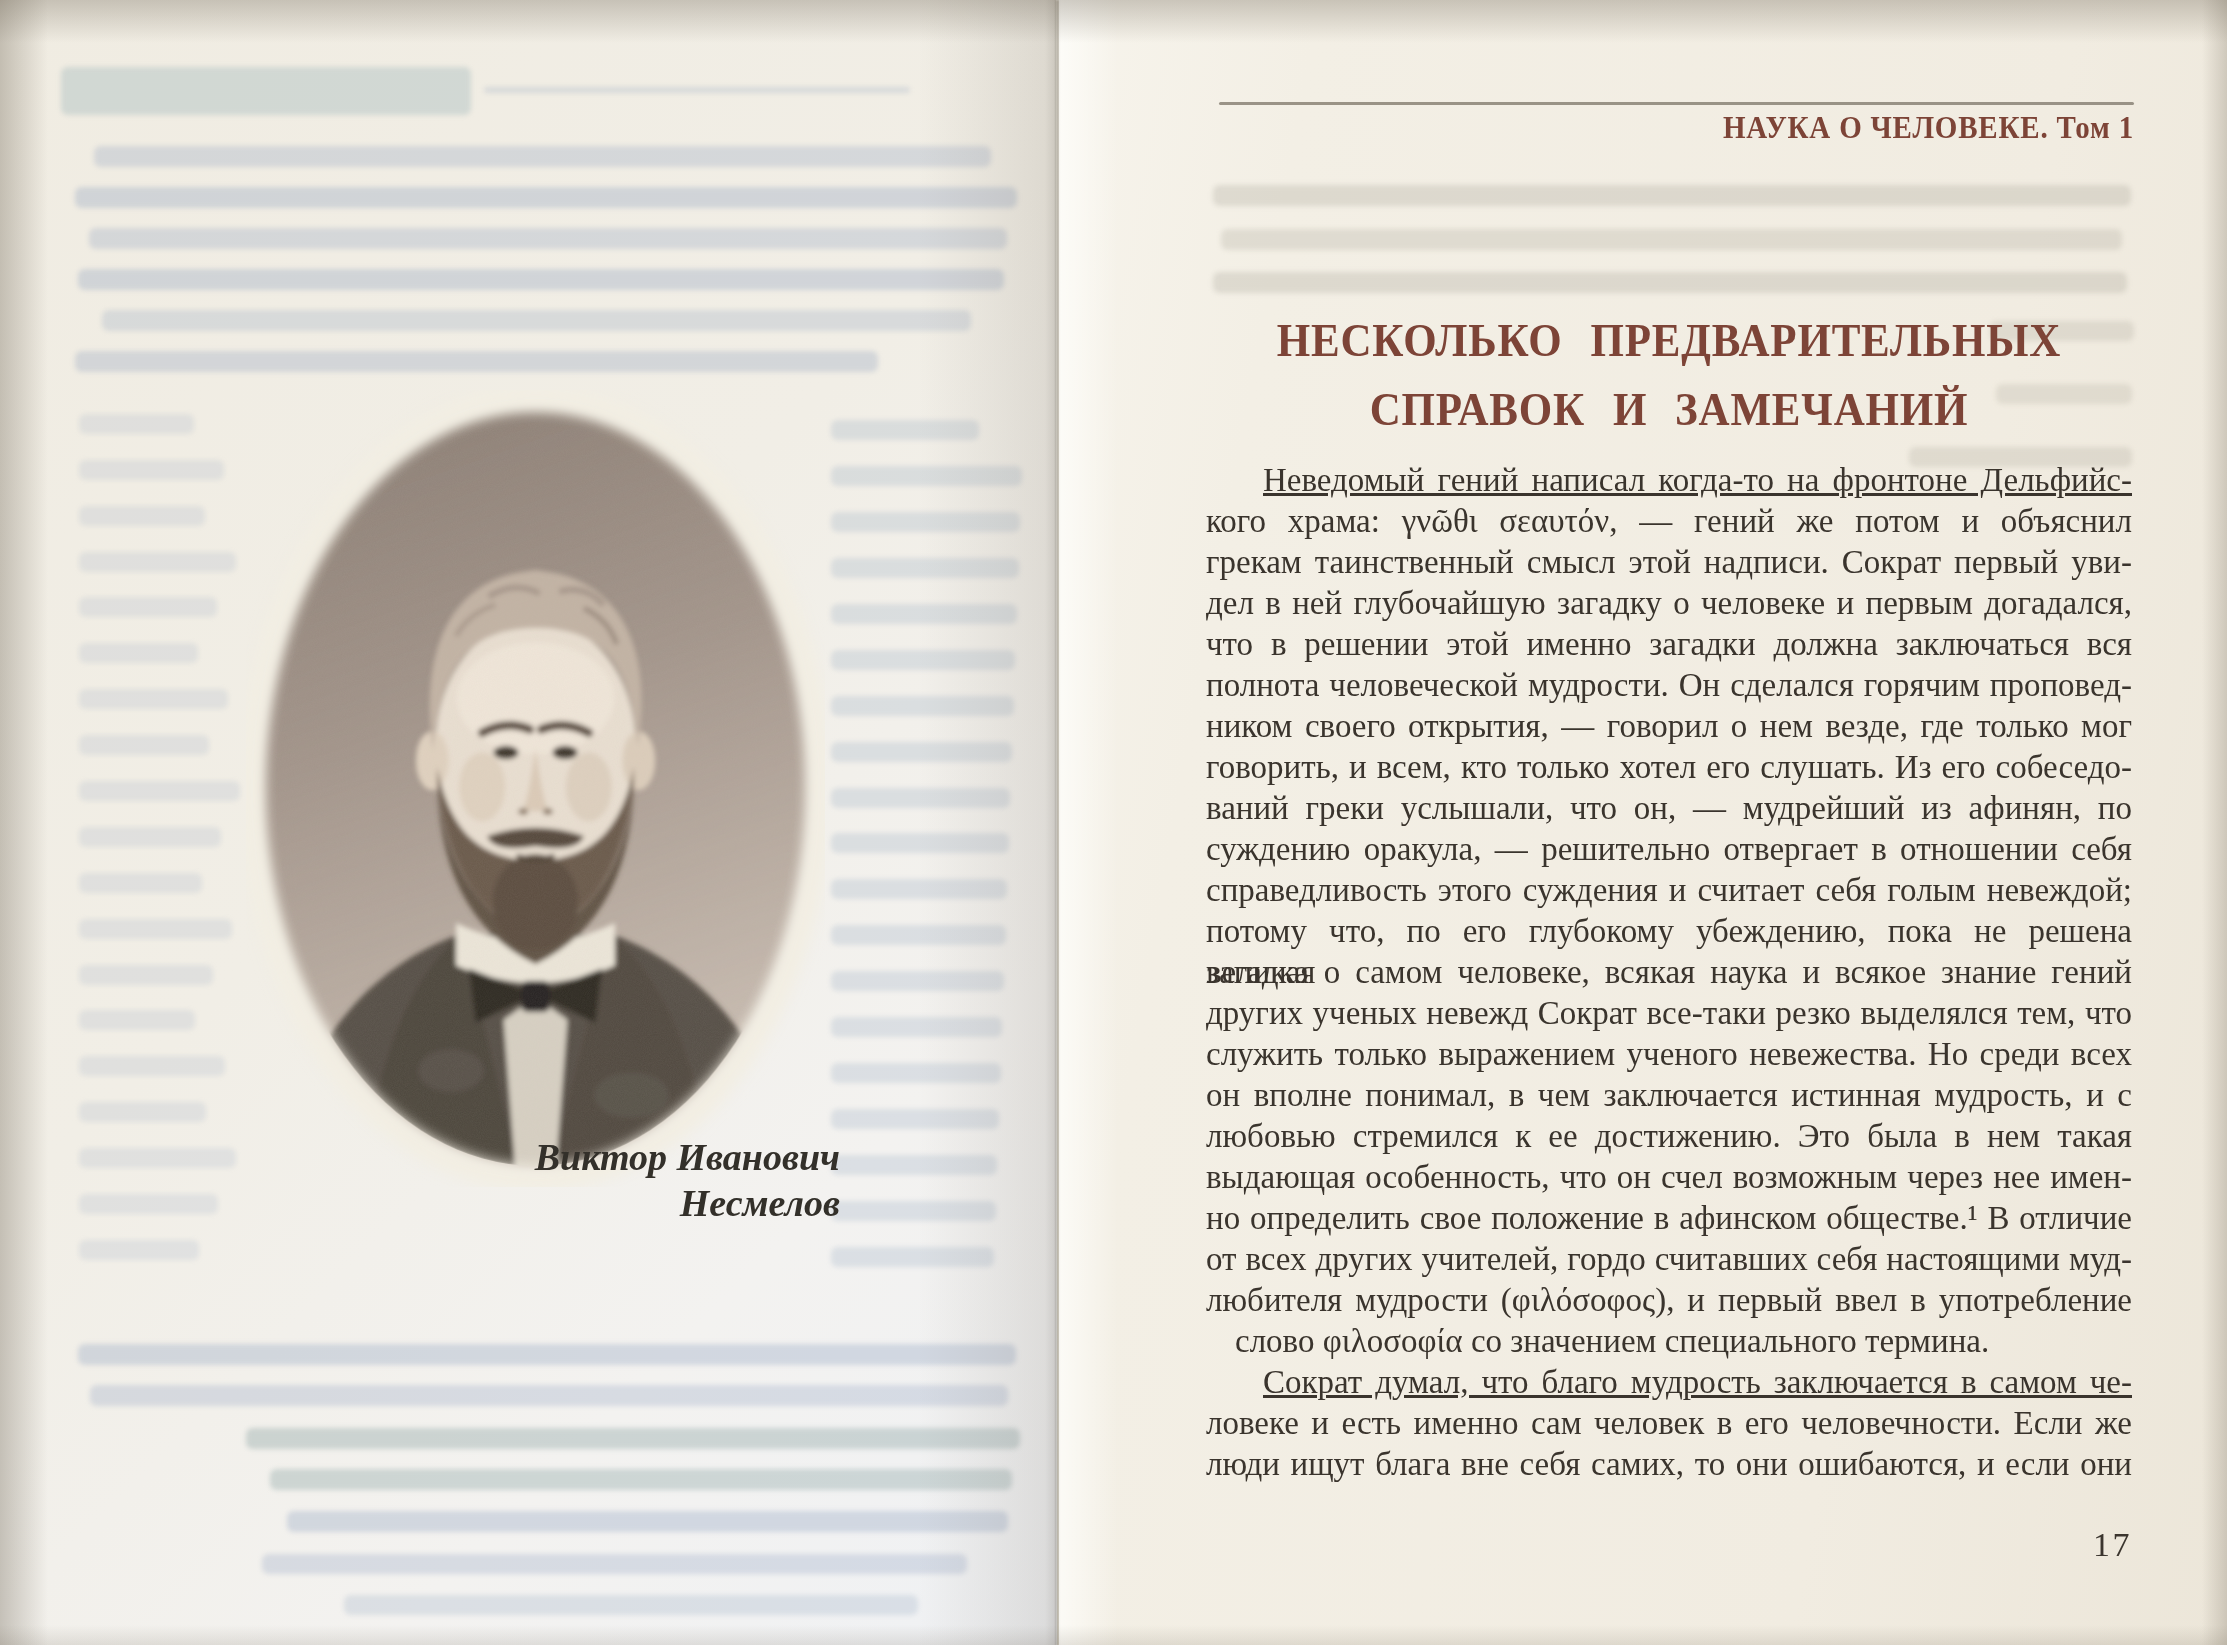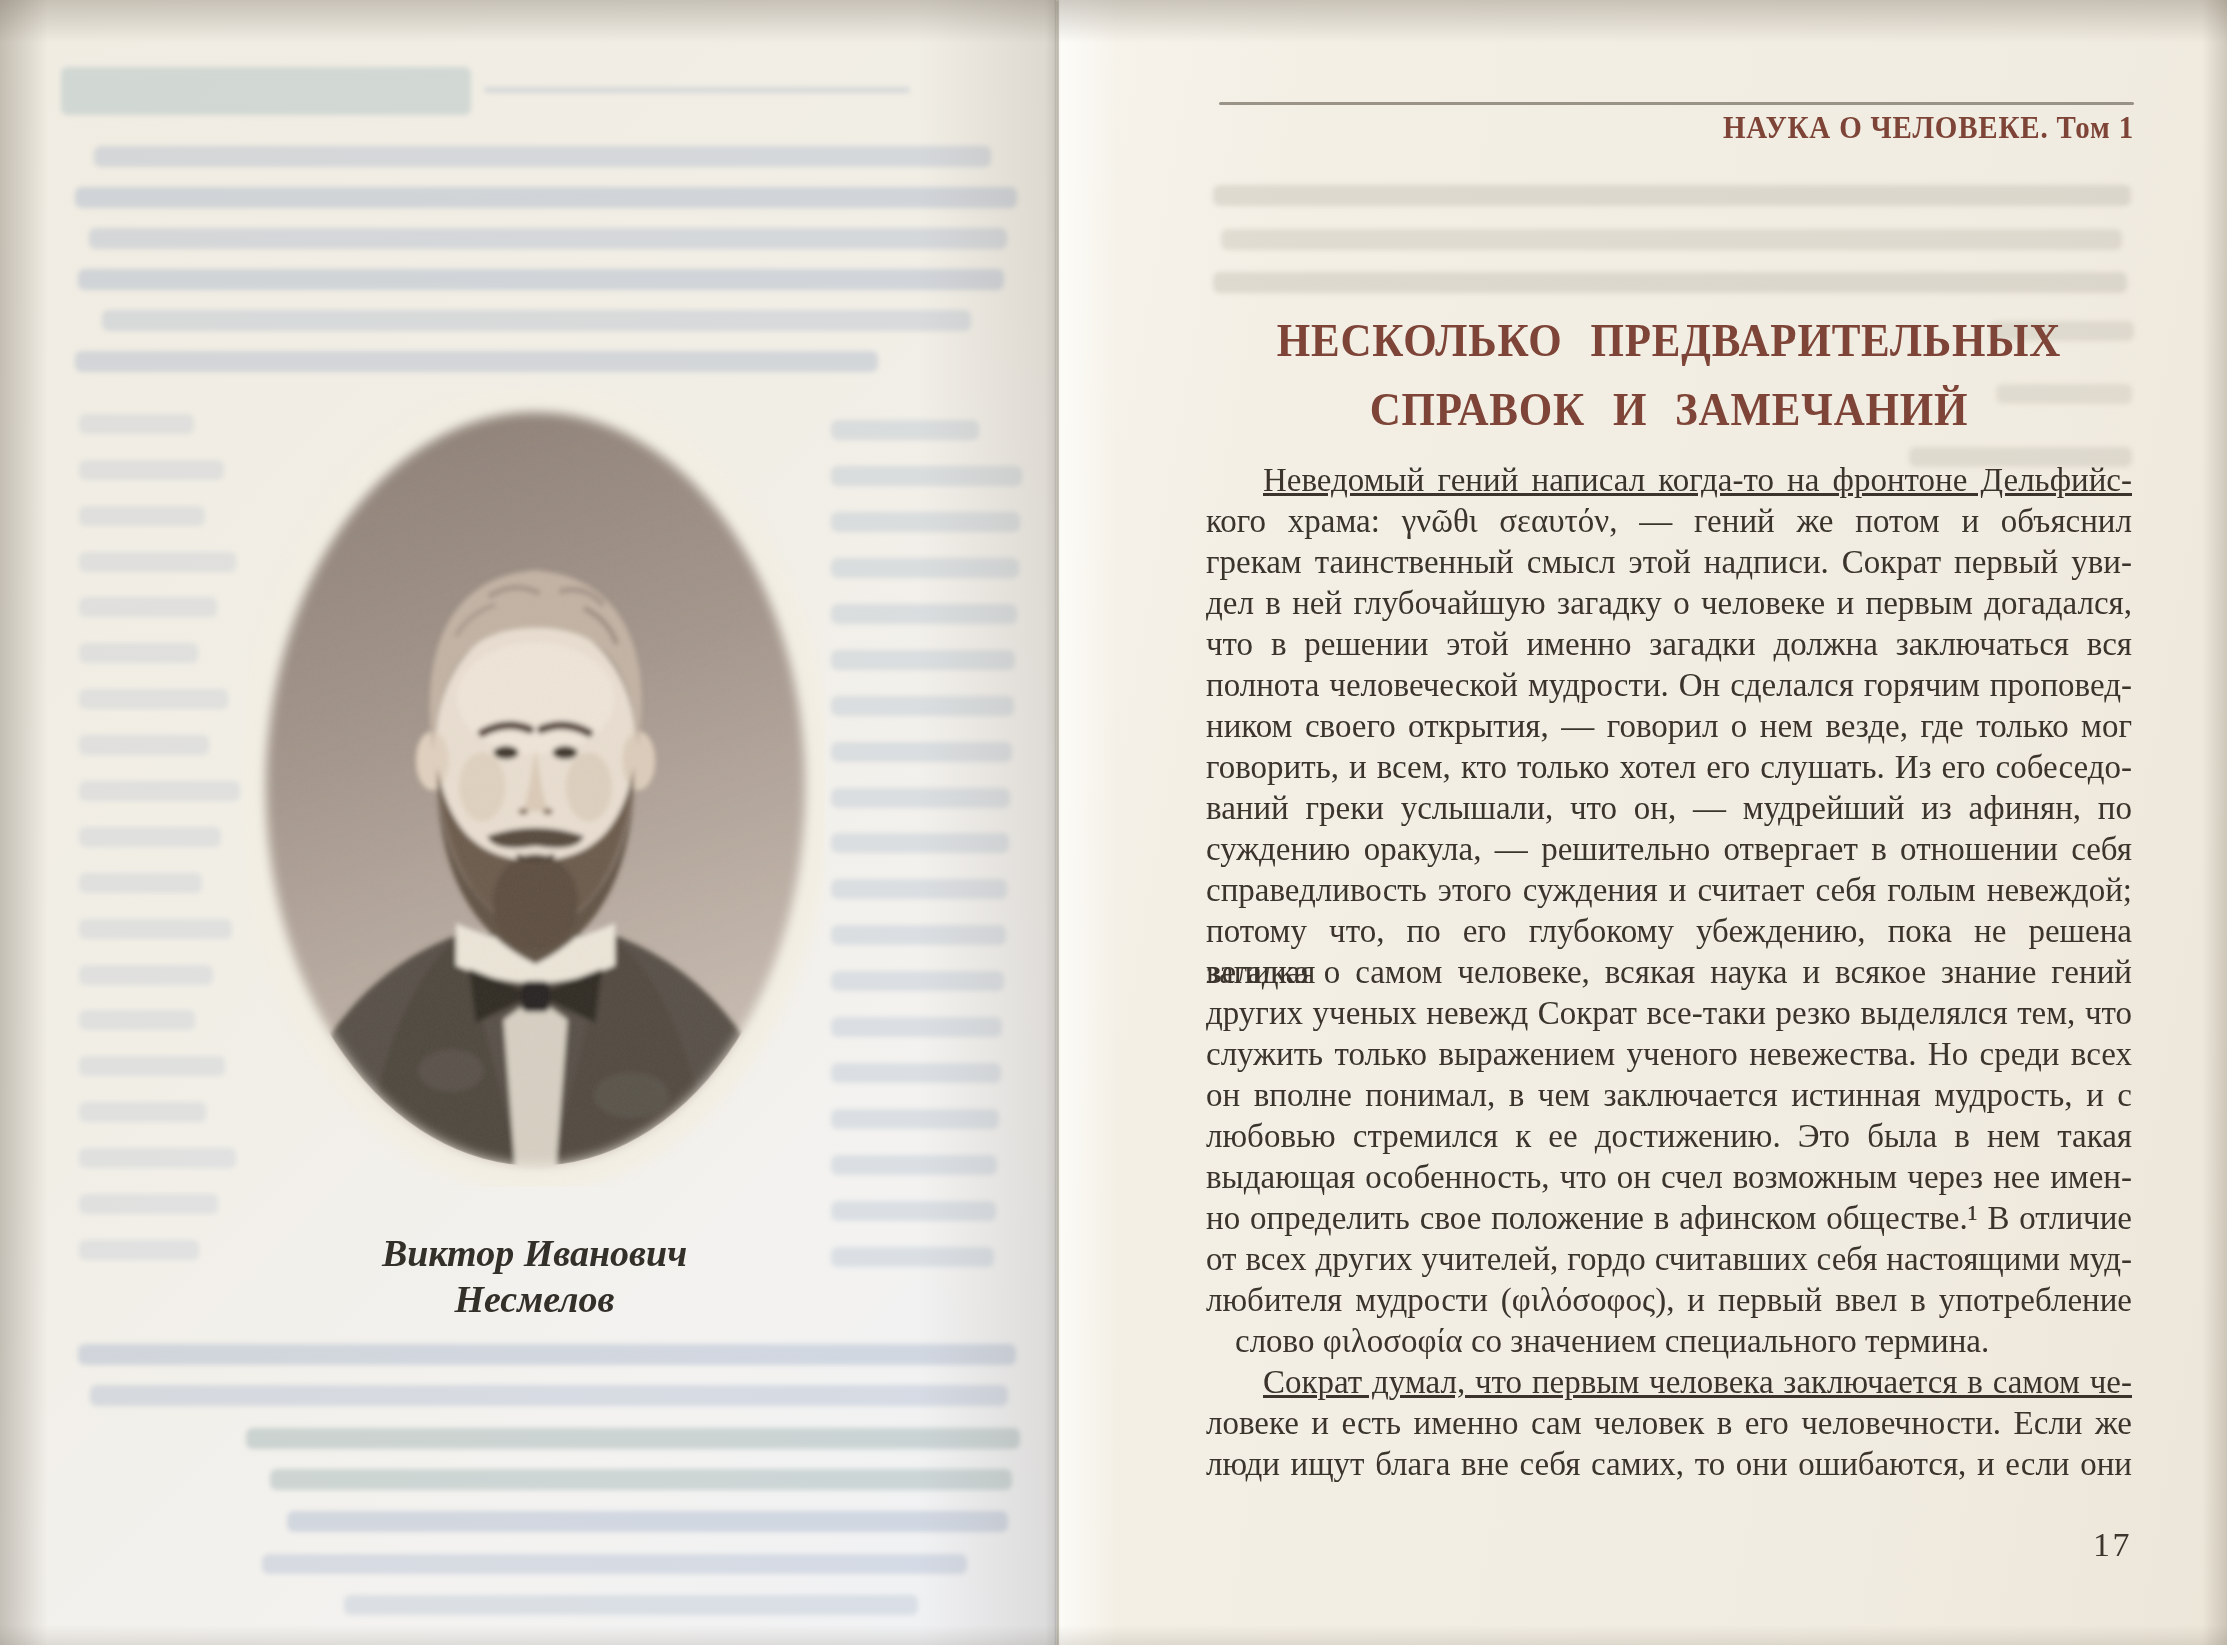--- a/index.html
+++ b/index.html
@@ -42,21 +42,21 @@
   #body-text{position:absolute;left:1206px;top:460px;width:926px;
     font-size:33px;line-height:41px;color:#3a342d;}
   .bline{text-align:justify;text-align-last:justify;white-space:normal;
     height:41px;overflow:visible;}
   .bline.end{text-align-last:left;margin-left:29px;}
   .bline.ind{text-indent:57px;text-decoration:underline;}
   #page-number{position:absolute;left:1206px;top:1526px;width:926px;text-align:right;
     font-size:34px;color:#3b352e;letter-spacing:2.5px;}
   
   #portrait-wrap{position:absolute;left:246px;top:390px;width:579px;height:797px;}
-  #caption{position:absolute;left:229px;top:1230px;width:611px;text-align:center;
+  #caption{position:absolute;left:229px;top:1134px;width:611px;text-align:right;
     font-style:italic;font-weight:700;font-size:38px;line-height:46px;color:#33302a;}
   
   .bleed{position:absolute;border-radius:6.6px;filter:blur(2.5px);}
 </style>
 </head>
 <body>
 
 <div id="stage">
 
   <div class="page" id="left-page">
@@ -245,21 +245,21 @@
       <div class="bline">загадка о самом человеке, всякая наука и всякое знание гений</div>
       <div class="bline">других ученых невежд Сократ все-таки резко выделялся тем, что</div>
       <div class="bline">служить только выражением ученого невежества. Но среди всех</div>
       <div class="bline">он вполне понимал, в чем заключается истинная мудрость, и с</div>
       <div class="bline">любовью стремился к ее достижению. Это была в нем такая</div>
       <div class="bline">выдающая особенность, что он счел возможным через нее имен-</div>
       <div class="bline">но определить свое положение в афинском обществе.¹ В отличие</div>
       <div class="bline">от всех других учителей, гордо считавших себя настоящими муд-</div>
       <div class="bline">любителя мудрости (φιλόσοφος), и первый ввел в употребление</div>
       <div class="bline end">слово φιλοσοφία со значением специального термина.</div>
-      <div class="bline ind">Сократ думал, что первым человека заключается в самом че-</div>
+      <div class="bline ind">Сократ думал, что благо мудрость заключается в самом че-</div>
       <div class="bline">ловеке и есть именно сам человек в его человечности. Если же</div>
       <div class="bline">люди ищут блага вне себя самих, то они ошибаются, и если они</div>
     </div>
 
   <div id="page-number">17</div>
 
   <div class="edge" id="edge-top"></div>
   <div class="edge" id="edge-left"></div>
   <div class="edge" id="edge-right"></div>
   <div class="edge" id="edge-bottom"></div>

